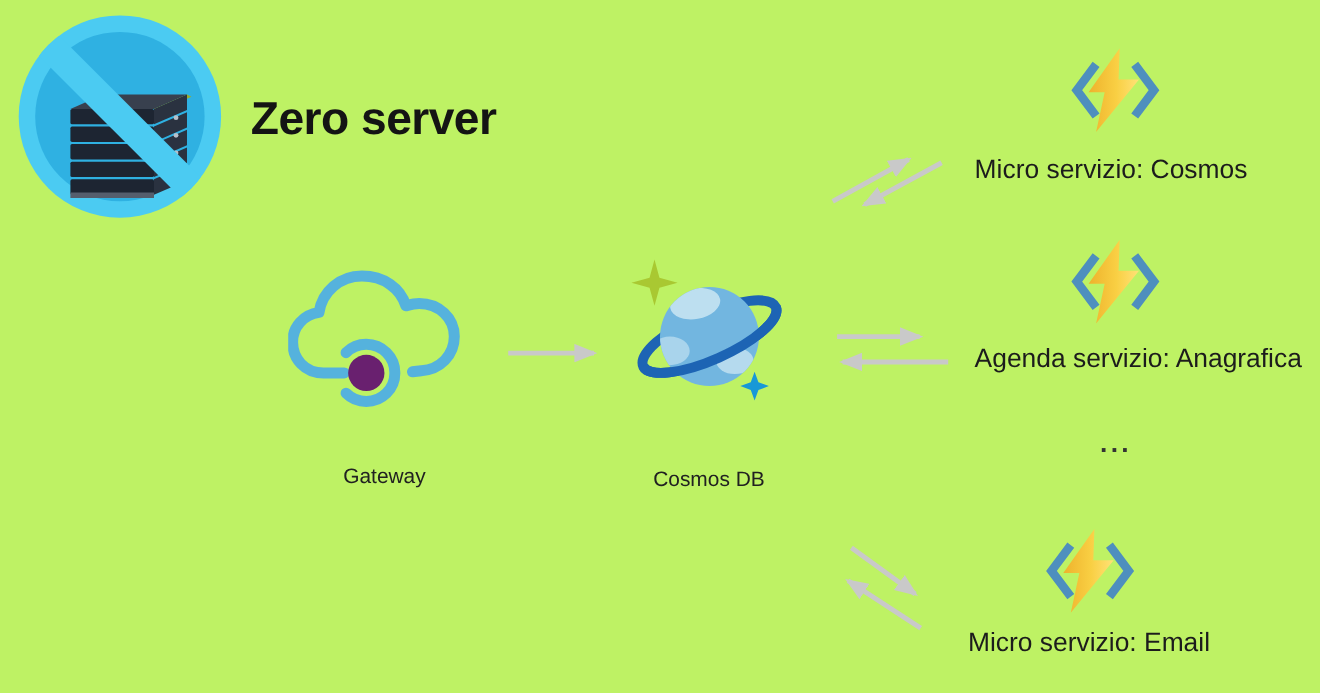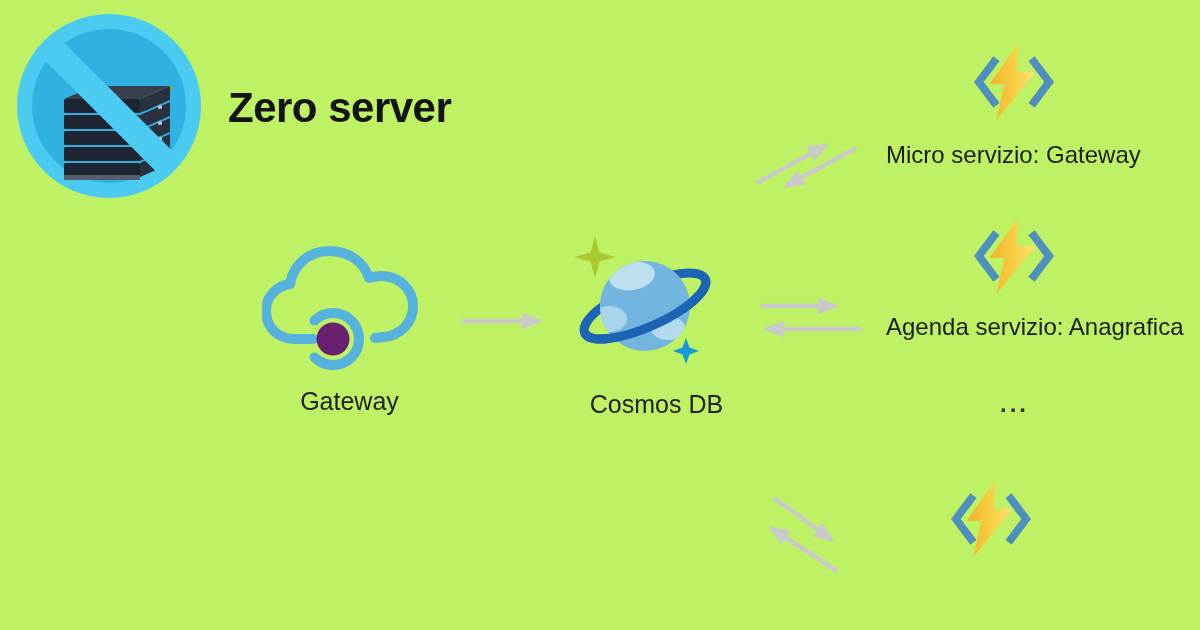--- a/index.html
+++ b/index.html
@@ -6,24 +6,24 @@
   .canvas{
     position:relative;width:1200px;height:630px;background:#bef264;
     overflow:hidden;font-family:"Liberation Sans",sans-serif;
   }
   .abs{position:absolute;}
   .title{
     left:228px;top:84px;font-size:42px;font-weight:700;color:#141414;
     letter-spacing:-0.5px;
   }
   .node-label{
-    font-size:25px;color:#212121;text-align:center;white-space:nowrap;
+    font-size:19px;color:#212121;text-align:center;white-space:nowrap;margin-top:36px;
   }
   .gateway-label{left:262px;top:387px;width:175px;}
-  .cosmos-label{left:584px;top:390px;width:145px;text-align:center;}
+  .cosmos-label{left:572px;top:390px;width:145px;text-align:center;}
   .micro-label{
     font-size:24px;color:#1c1c1c;white-space:nowrap;
   }
   .micro-label-1{left:886px;top:141px;}
   .micro-label-2{left:886px;top:313px;}
   .micro-label-3{left:880px;top:571px;}
   .dots{
     left:1000px;top:390px;font-size:24px;color:#333;letter-spacing:3px;font-weight:700;
   }
   svg{display:block;}
@@ -112,21 +112,21 @@
       <linearGradient id="fnGrad1" x1="0" y1="0" x2="1" y2="0">
         <stop offset="0" stop-color="#eeb22c"></stop>
           <stop offset="0.55" stop-color="#f9cf43"></stop>
           <stop offset="1" stop-color="#ffe277"></stop>
       </linearGradient>
     </defs>
     <polyline points="24,17 6,41 24,65" fill="none" stroke="#4e8fbe" stroke-width="8"></polyline>
     <polyline points="60,17 78,41 60,65" fill="none" stroke="#4e8fbe" stroke-width="8"></polyline>
     <path d="M46,2 L17,43 L32,43 L24,80 L64,31 L45,31 Z" fill="url(#fnGrad1)"></path>
   </svg>
-  <div class="abs micro-label micro-label-1">Micro servizio: Gateway</div>
+  <div class="abs micro-label micro-label-1">Micro servizio: Cosmos</div>
 
   <svg class="abs" style="left:973px;top:216px;" width="82" height="80" viewBox="0 0 84 82">
     <defs>
       <linearGradient id="fnGrad2" x1="0" y1="0" x2="1" y2="0">
         <stop offset="0" stop-color="#eeb22c"></stop>
           <stop offset="0.55" stop-color="#f9cf43"></stop>
           <stop offset="1" stop-color="#ffe277"></stop>
       </linearGradient>
     </defs>
     <polyline points="24,17 6,41 24,65" fill="none" stroke="#4e8fbe" stroke-width="8"></polyline>
@@ -142,20 +142,21 @@
       <linearGradient id="fnGrad3" x1="0" y1="0" x2="1" y2="0">
         <stop offset="0" stop-color="#eeb22c"></stop>
           <stop offset="0.55" stop-color="#f9cf43"></stop>
           <stop offset="1" stop-color="#ffe277"></stop>
       </linearGradient>
     </defs>
     <polyline points="24,17 6,41 24,65" fill="none" stroke="#4e8fbe" stroke-width="8"></polyline>
     <polyline points="60,17 78,41 60,65" fill="none" stroke="#4e8fbe" stroke-width="8"></polyline>
     <path d="M46,2 L17,43 L32,43 L24,80 L64,31 L45,31 Z" fill="url(#fnGrad3)"></path>
   </svg>
+  <div class="abs micro-label micro-label-3">Micro servizio: Email</div>
 
   <svg class="abs arrows-overlay" width="1200" height="630" viewBox="0 0 1200 630">
     <defs>
       <marker id="ah" viewBox="0 0 10 8" refX="8.5" refY="4" markerWidth="21" markerHeight="17" orient="auto" markerUnits="userSpaceOnUse">
         <path d="M0,0 L10,4 L0,8 Z" fill="#c9c9c9"></path>
       </marker>
     </defs>
     <g stroke="#c9c9c9" stroke-width="4.5" fill="none">
       <path d="M462,321 L540,321" marker-end="url(#ah)"></path>
       <path d="M757,183 L826,145" marker-end="url(#ah)"></path>

